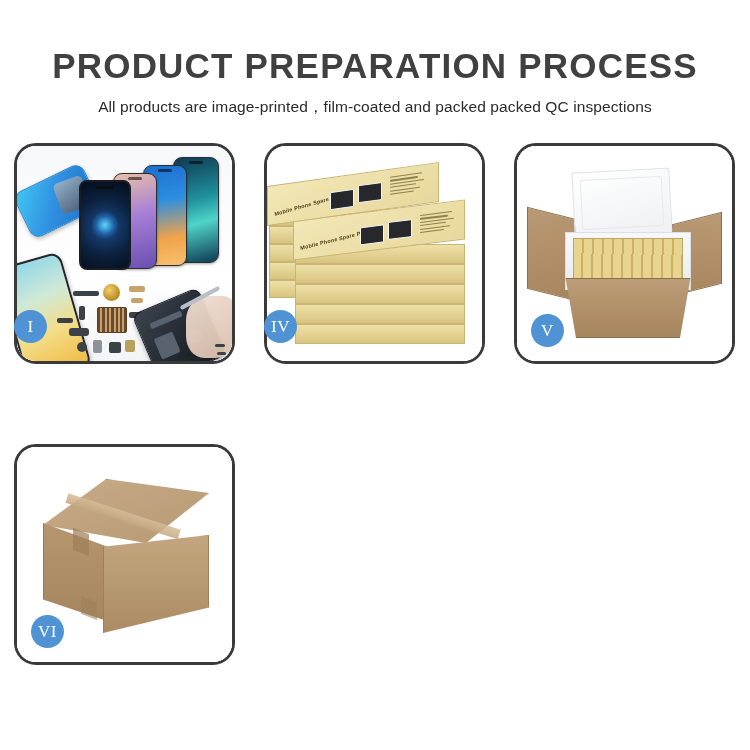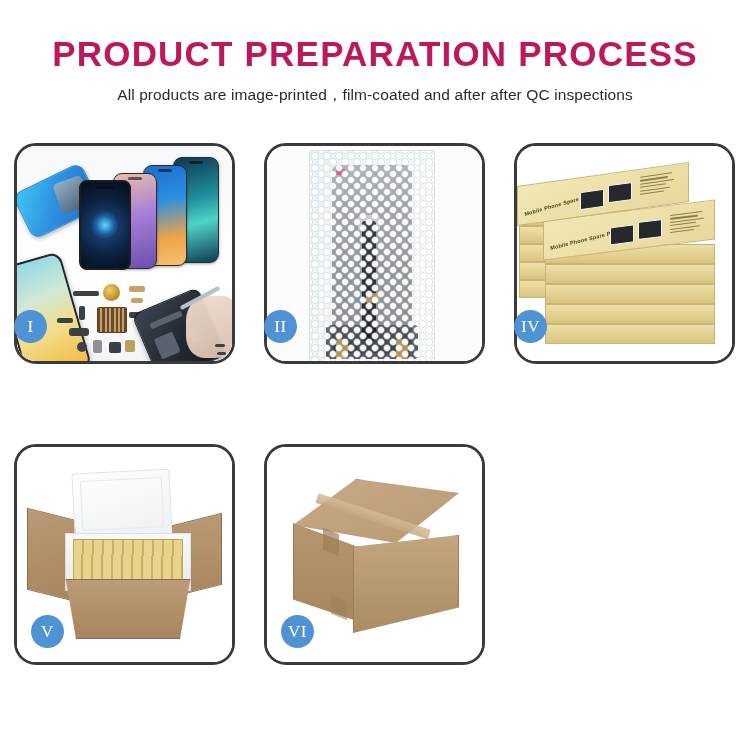--- a/index.html
+++ b/index.html
@@ -26,23 +26,23 @@
   
   .header {
     padding-top: 36px;
     text-align: center;
   }
   .title {
     font-family: "Liberation Sans", sans-serif;
     font-size: 35px;
     font-weight: 700;
     letter-spacing: 1.2px;
-    color: #be185d;
+    color: #404040;
     line-height: 1.05;
-    margin: 0;
+    margin: 12px;
     white-space: nowrap;
   }
   .subtitle {
     font-family: "Liberation Sans", sans-serif;
     font-size: 15.5px;
     font-weight: 400;
     color: #2b2b2b;
     letter-spacing: 0.1px;
     margin: 12px 0 0 0;
     white-space: nowrap;
@@ -328,21 +328,21 @@
     background:#9c7f58; opacity:.55; transform: skewY(22deg);
   }
 </style>
 </head>
 <body>
 
 <div class="page">
 
   <div class="header">
     <h1 class="title">PRODUCT PREPARATION PROCESS</h1>
-    <p class="subtitle">All products are image-printed，film-coated and after after QC inspections</p>
+    <p class="subtitle">All products are image-printed，film-coated and packed packed QC inspections</p>
   </div>
 
   <div class="grid">
 
     <div class="panel">
       <div class="panel-inner">
         <div class="p1-bg"></div>
         <div class="p1-film"></div>
 
         <div class="phone p1-ph4">
@@ -380,37 +380,20 @@
         </div>
 
         <div class="p1-hand"></div>
         <div class="p1-tweezer"></div>
         <span class="dot" style="left:198px;top:198px;width:10px;height:3px;"></span>
         <span class="dot" style="left:200px;top:206px;width:9px;height:3px;"></span>
       </div>
       <div class="badge edge">I</div>
     </div>
 
-    <div class="panel">
-      <div class="panel-inner">
-        <div class="p2-bg"></div>
-        <div class="p2-bag">
-          <div class="p2-screen"></div>
-          <div class="p2-redmark"></div>
-          <div class="p2-conn"></div>
-          <div class="p2-flex"></div>
-          <div class="p2-tape"></div>
-          <div class="p2-base"></div>
-          <div class="p2-gold" style="left:26px;"></div>
-          <div class="p2-gold" style="left:86px;"></div>
-          <div class="p2-bubbles"></div>
-        </div>
-      </div>
-      <div class="badge edge">II</div>
-    </div>
 
 
     <div class="panel">
       <div class="panel-inner">
         <div class="p4-bg"></div>
 
         <div class="kbox" style="left:2px;top:62px;width:106px;height:16px;"></div>
         <div class="kbox" style="left:2px;top:80px;width:106px;height:16px;"></div>
         <div class="kbox" style="left:2px;top:98px;width:106px;height:16px;"></div>
         <div class="kbox" style="left:2px;top:116px;width:106px;height:16px;"></div>

